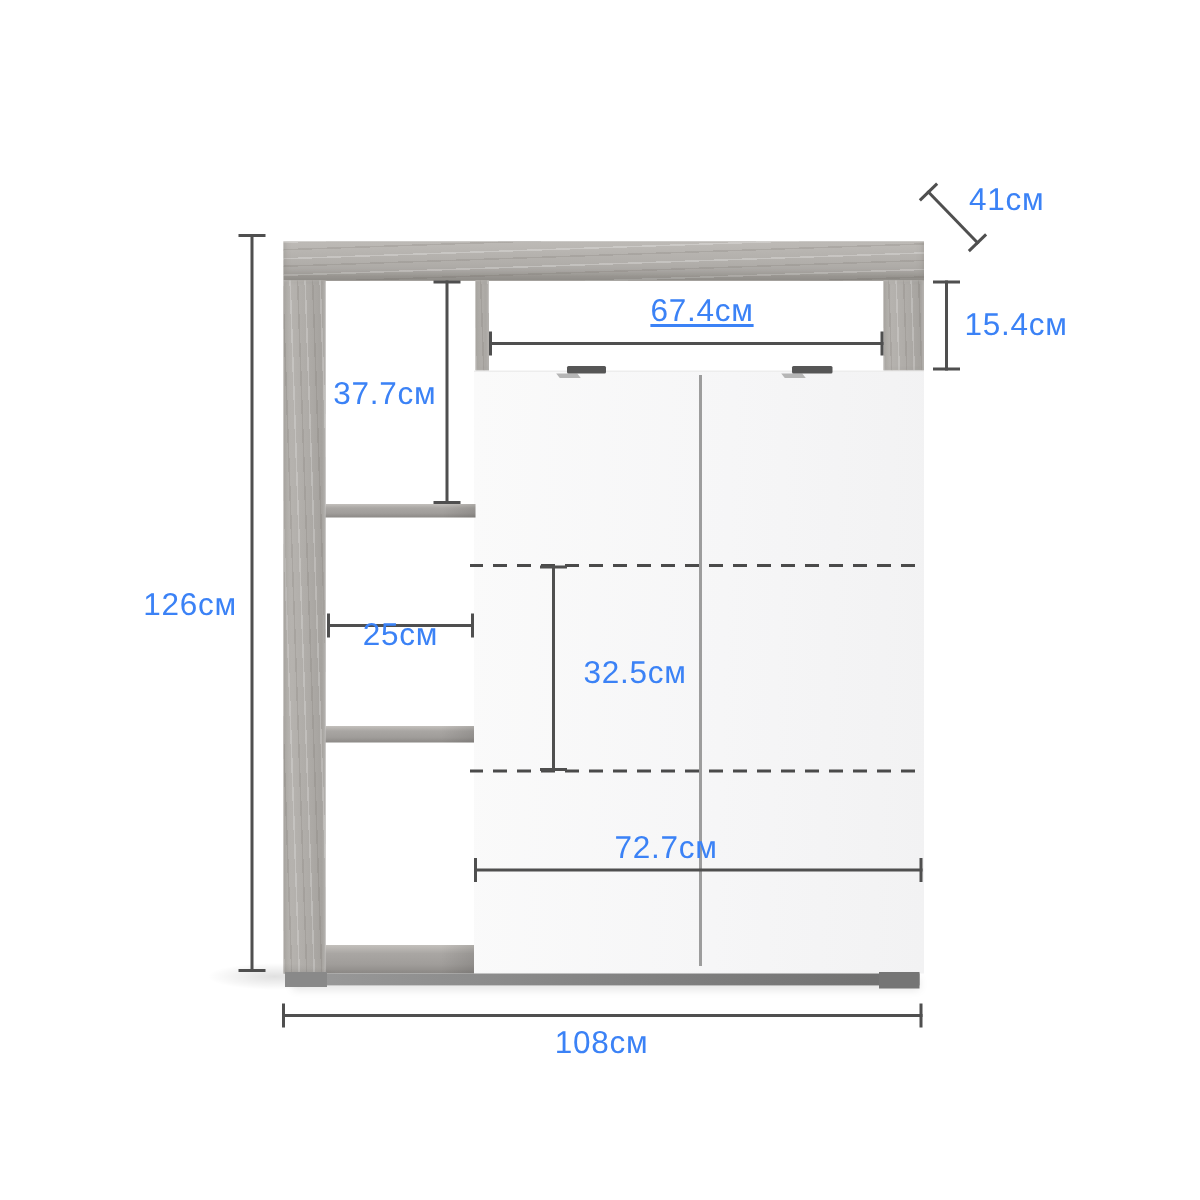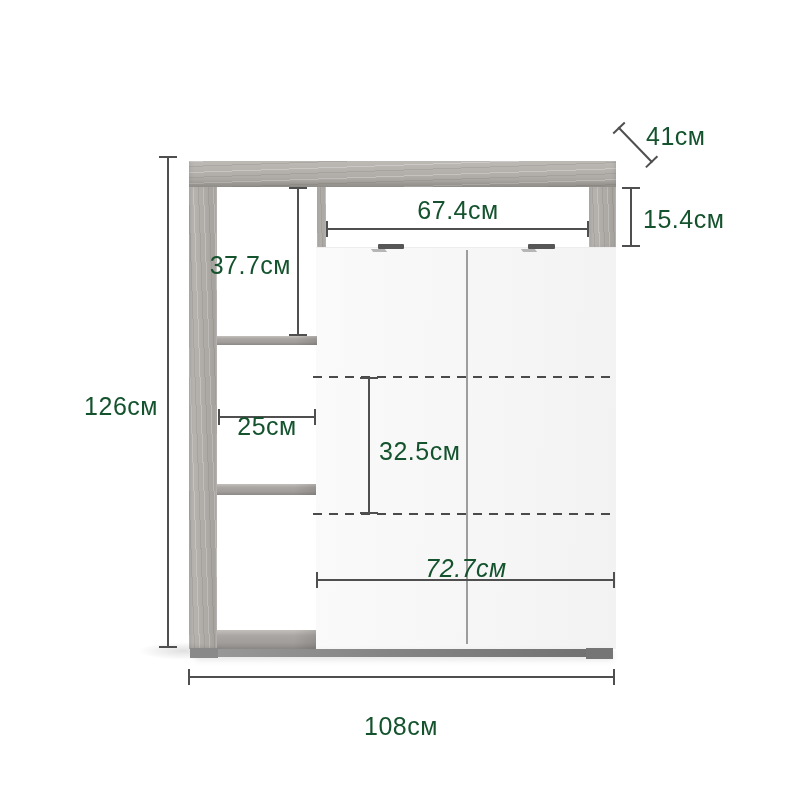--- a/index.html
+++ b/index.html
@@ -62,21 +62,21 @@
   .dim-h::before,.dim-h::after {
     content:""; position:absolute; top:-7px; width:2px; height:16px; background:#4f4f4f;
   }
   .dim-h::before { left:0; } .dim-h::after { right:0; }
   .dim-diag { transform:rotate(46deg); transform-origin:1px 1px; }
   .dash {
     height:2px;
     background:repeating-linear-gradient(to right,#4a4a4a 0 9px, rgba(0,0,0,0) 9px 16px);
   }
   .dlabel {
-    position:absolute; color:#14532d; font-size:25px; letter-spacing:.5px; white-space:nowrap;
+    position:absolute; color:#3b82f6; font-size:21px; letter-spacing:.5px; white-space:nowrap;
   }
   .c { transform:translateX(-50%); }
 </style>
 </head>
 <body>
 
 <div class="stage">
 
   <div class="abs wood-h" style="left:189px; top:161px; width:427px; height:26px;"></div>
 
@@ -112,20 +112,20 @@
   <div class="abs dim-v" style="left:368px; top:377px; height:137px;"></div>
   <div class="abs dim-h" style="left:326px; top:228px; width:263px;"></div>
   <div class="abs dim-h" style="left:218px; top:416px; width:98px;"></div>
   <div class="abs dim-h" style="left:316px; top:579px; width:299px;"></div>
   <div class="abs dim-h" style="left:188px; top:676px; width:427px;"></div>
   <div class="abs dim-h dim-diag" style="left:618px; top:127px; width:49px;"></div>
 
   <span class="dlabel" style="right:642px; top:392px;">126см</span>
   <span class="dlabel" style="right:509px; top:251px;text-align:right;">37.7см</span>
   <span class="dlabel c" style="left:267px; top:412px;">25см</span>
-  <span class="dlabel c" style="left:458px; top:196px;">67.4см</span>
+  <span class="dlabel c" style="left:468px; top:196px;text-decoration:underline;">67.4см</span>
   <span class="dlabel" style="left:643px; top:205px;">15.4см</span>
   <span class="dlabel" style="left:646px; top:122px;">41см</span>
-  <span class="dlabel" style="left:379px; top:437px;">32.5см</span>
-  <span class="dlabel c" style="left:466px; top:554px;font-style:italic;">72.7см</span>
-  <span class="dlabel c" style="left:401px; top:712px;">108см</span>
+  <span class="dlabel" style="left:389px; top:437px;">32.5см</span>
+  <span class="dlabel c" style="left:444px; top:554px;">72.7см</span>
+  <span class="dlabel c" style="left:401px; top:684px;">108см</span>
 
 </div>
 
 </body></html>

